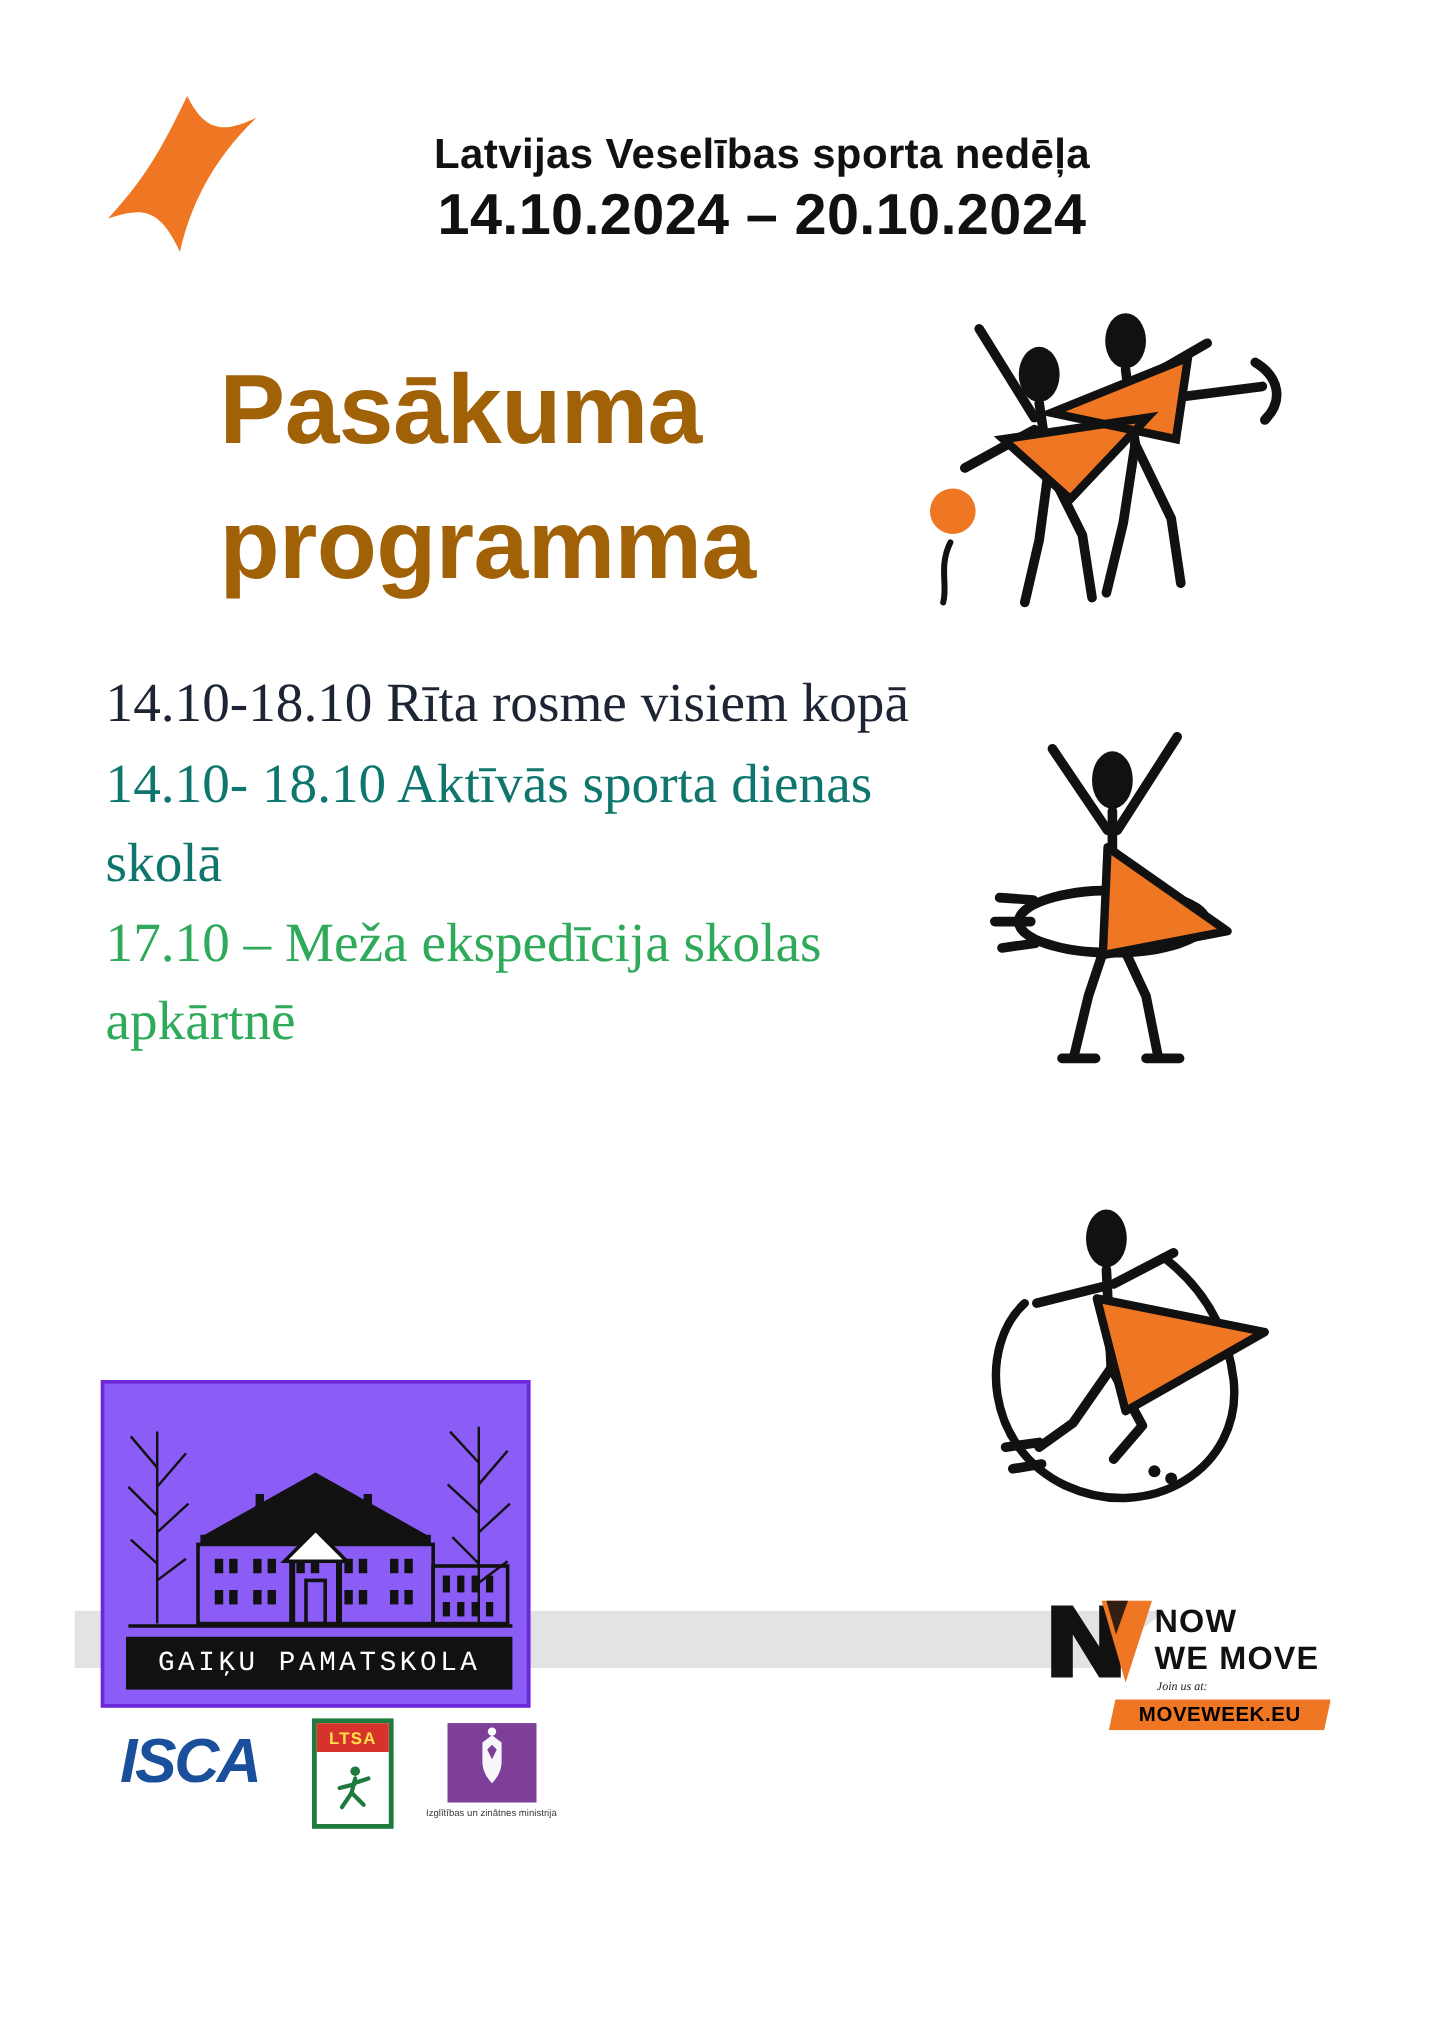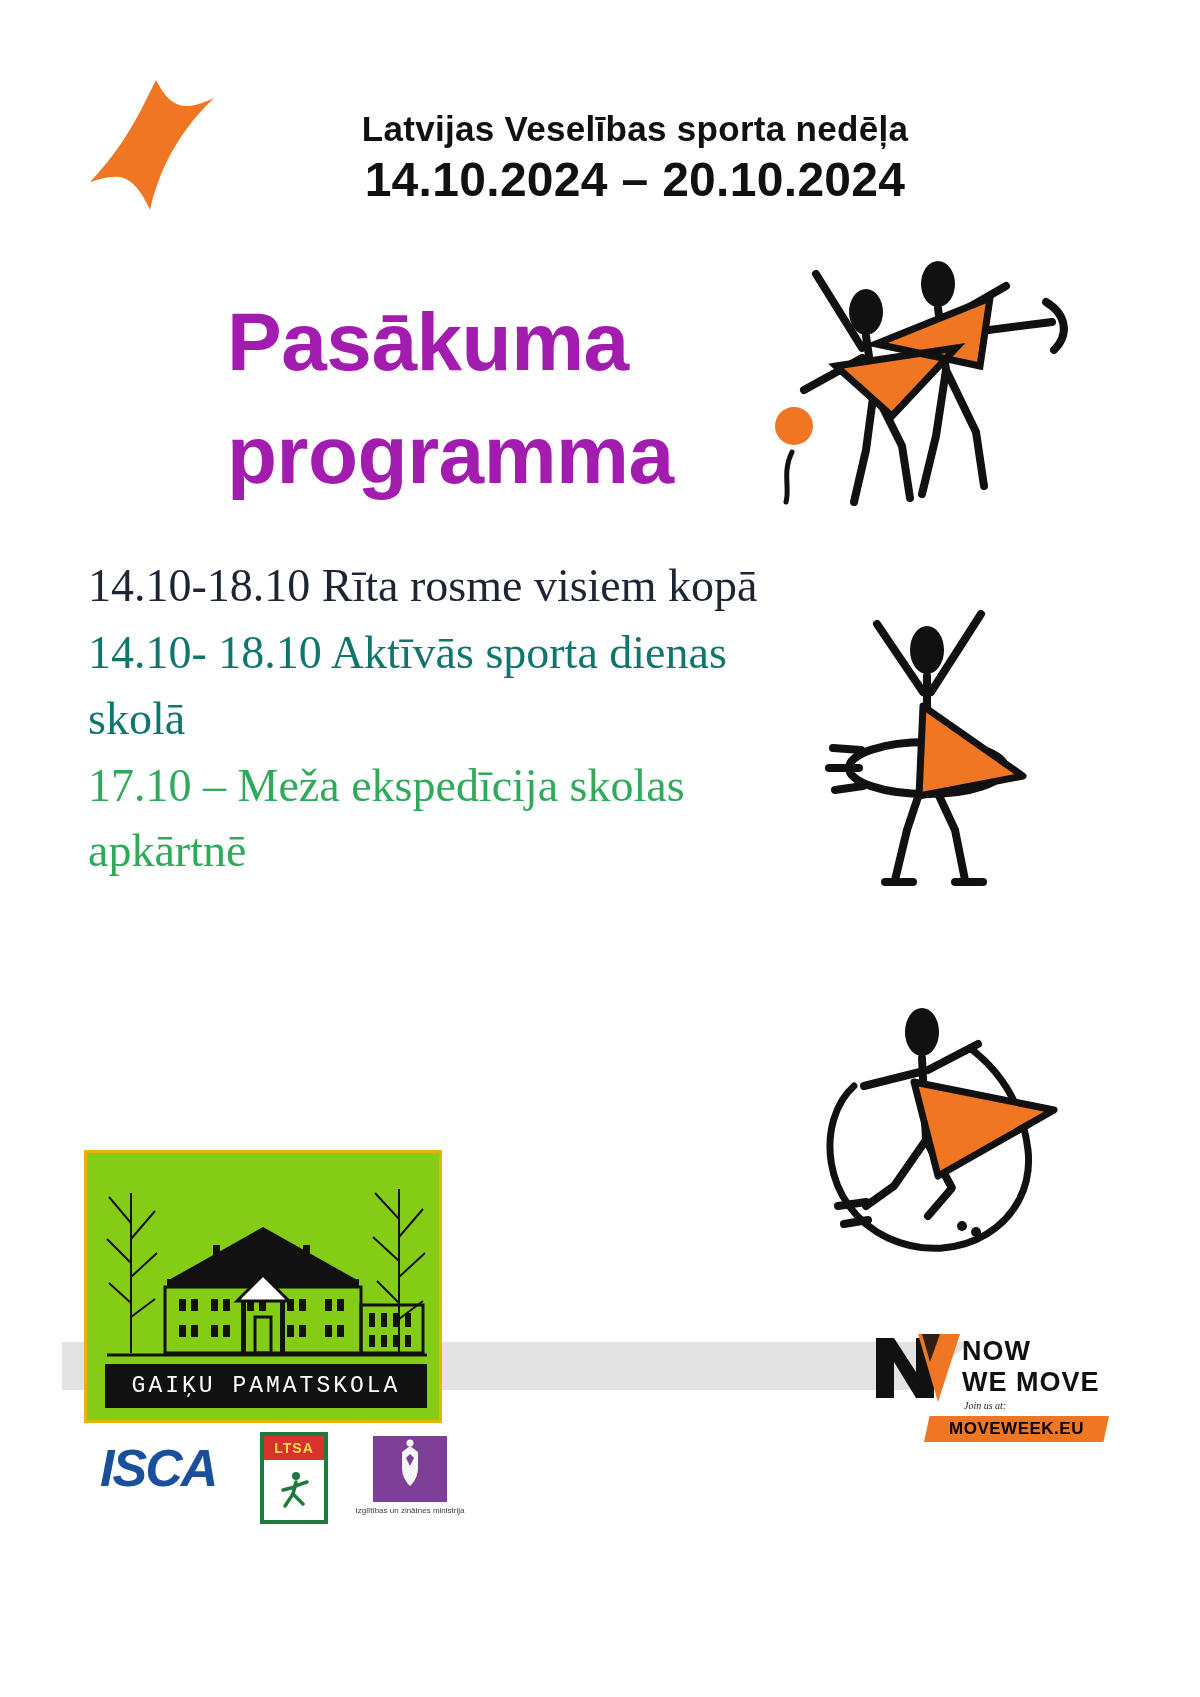--- a/index.html
+++ b/index.html
@@ -54,24 +54,23 @@
     white-space: nowrap;
   }
 
   
   .main-title {
     position: absolute;
     left: 183px;
     top: 285px;
     font-size: 82px;
     font-weight: bold;
-    color: #a21caf;
+    color: #a16207;
     line-height: 1.38;
     letter-spacing: -0.5px;
-    margin-left: 44px;
   }
 
   
   .program {
     position: absolute;
     left: 88px;
     top: 553px;
     width: 700px;
     font-family: "Liberation Serif", serif;
     font-size: 46px;
@@ -84,22 +83,22 @@
   .entry-2 { color: #0f766e; }
   .entry-3 { color: #2eaa5a; }
 
   
   .school-logo {
     position: absolute;
     left: 84px;
     top: 1150px;
     width: 358px;
     height: 273px;
-    border: 3px solid #eab308;
-    background: #84cc16;
+    border: 3px solid #6d28d9;
+    background: #8b5cf6;
     box-sizing: border-box;
     overflow: hidden;
   }
   .school-name-bar {
     position: absolute;
     left: 18px;
     bottom: 12px;
     width: 322px;
     height: 44px;
     background: #111111;
@@ -181,21 +180,21 @@
   }
   .ministry-box {
     width: 74px;
     height: 66px;
     background: #7d3f98;
     margin: 0 auto;
     position: relative;
   }
   .ministry-caption {
     margin-top: 4px;
-    text-align: center;
+    text-align: left;
     font-size: 8px;
     color: #3b3b3b;
     line-height: 1.25;
   }
 
   
   .nwm {
     position: absolute;
     left: 872px;
     top: 1328px;

